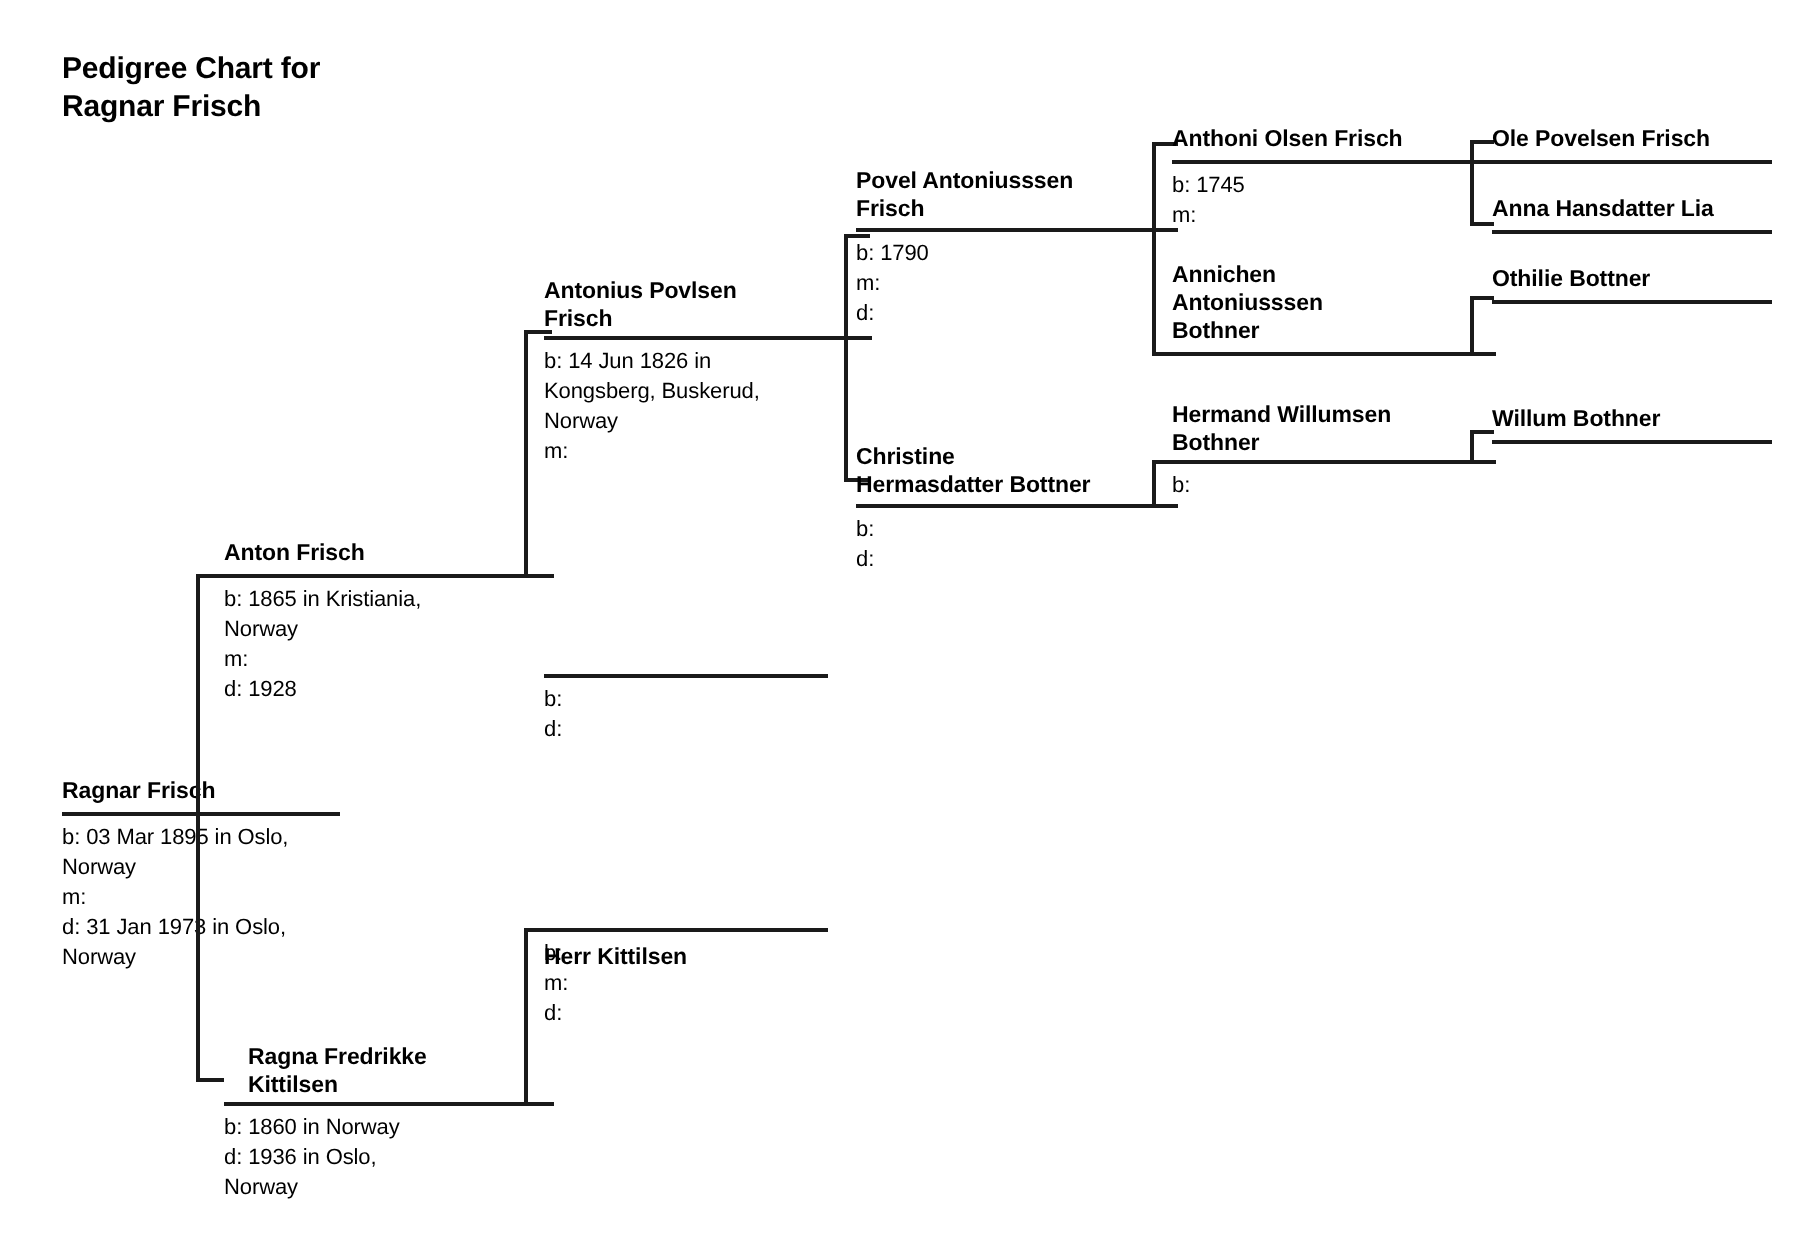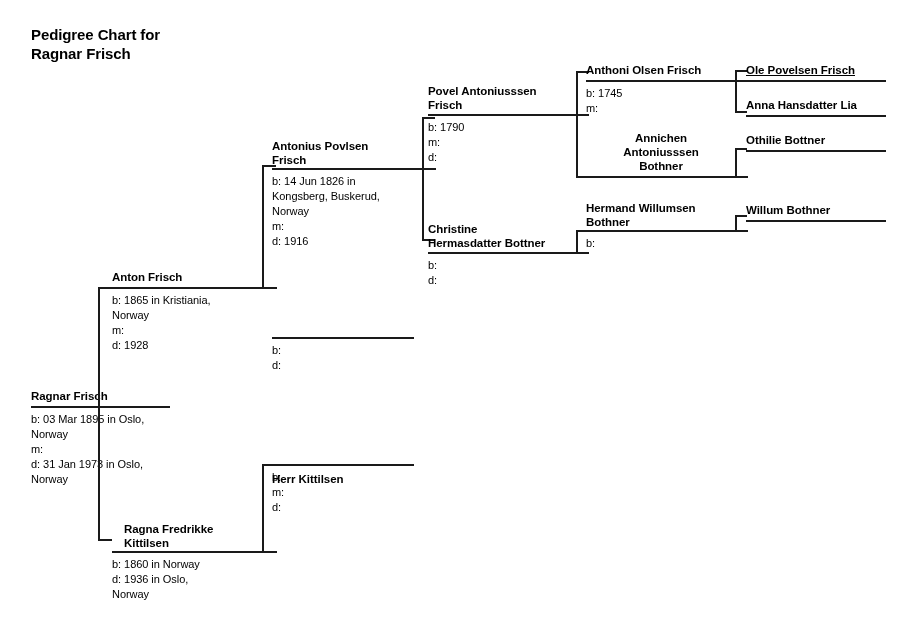--- a/index.html
+++ b/index.html
@@ -149,21 +149,20 @@
       <span class="detail-line">Frisch</span>
     </div>
   </div>
   <div class="name-rule" style="left:272px; top:168px; width:151px;"></div>
   <div class="person" style="left:272px; top:171px; width:160px;">
     <div class="person-details">
       <span class="detail-line">b: 14 Jun 1826 in</span>
       <span class="detail-line">Kongsberg, Buskerud,</span>
       <span class="detail-line">Norway</span>
       <span class="detail-line">m:</span>
-      <span class="detail-line">d: 1916</span>
     </div>
   </div>
 
   <div class="ln ln-h" style="left:423px; top:168px; width:13px;"></div>
   <div class="ln ln-v" style="left:422px; top:117px; height:124px;"></div>
   <div class="ln ln-h" style="left:422px; top:117px; width:13px;"></div>
   <div class="ln ln-h" style="left:422px; top:239px; width:13px;"></div>
 
   <div class="name-rule" style="left:272px; top:337px; width:142px;"></div>
   <div class="person" style="left:272px; top:340px; width:150px;">
@@ -232,21 +231,21 @@
       <span class="detail-line">b: 1745</span>
       <span class="detail-line">m:</span>
     </div>
   </div>
 
   <div class="ln ln-h" style="left:736px; top:80px; width:12px;"></div>
   <div class="ln ln-v" style="left:735px; top:70px; height:43px;"></div>
   <div class="ln ln-h" style="left:735px; top:70px; width:12px;"></div>
   <div class="ln ln-h" style="left:735px; top:111px; width:12px;"></div>
 
-  <div class="person" style="left:586px; top:131px; width:150px;text-align:center;">
+  <div class="person" style="left:586px; top:131px; width:150px;">
     <div class="person-name">
       <span class="detail-line">Annichen</span>
       <span class="detail-line">Antoniusssen</span>
       <span class="detail-line">Bothner</span>
     </div>
   </div>
   <div class="name-rule" style="left:586px; top:176px; width:150px;"></div>
 
   <div class="ln ln-h" style="left:736px; top:176px; width:12px;"></div>
   <div class="ln ln-v" style="left:735px; top:148px; height:30px;"></div>
@@ -262,21 +261,21 @@
   <div class="person" style="left:586px; top:233px; width:150px;">
     <div class="person-details">
       <span class="detail-line">b:</span>
     </div>
   </div>
 
   <div class="ln ln-h" style="left:736px; top:230px; width:12px;"></div>
   <div class="ln ln-v" style="left:735px; top:215px; height:17px;"></div>
   <div class="ln ln-h" style="left:735px; top:215px; width:12px;"></div>
 
-  <div class="person" style="left:746px; top:63px; width:150px;text-decoration:underline;">
+  <div class="person" style="left:746px; top:63px; width:150px;">
     <div class="person-name">Ole Povelsen Frisch</div>
   </div>
   <div class="name-rule" style="left:746px; top:80px; width:140px;"></div>
 
   <div class="person" style="left:746px; top:98px; width:150px;">
     <div class="person-name">Anna Hansdatter Lia</div>
   </div>
   <div class="name-rule" style="left:746px; top:115px; width:140px;"></div>
 
   <div class="person" style="left:746px; top:133px; width:150px;">

